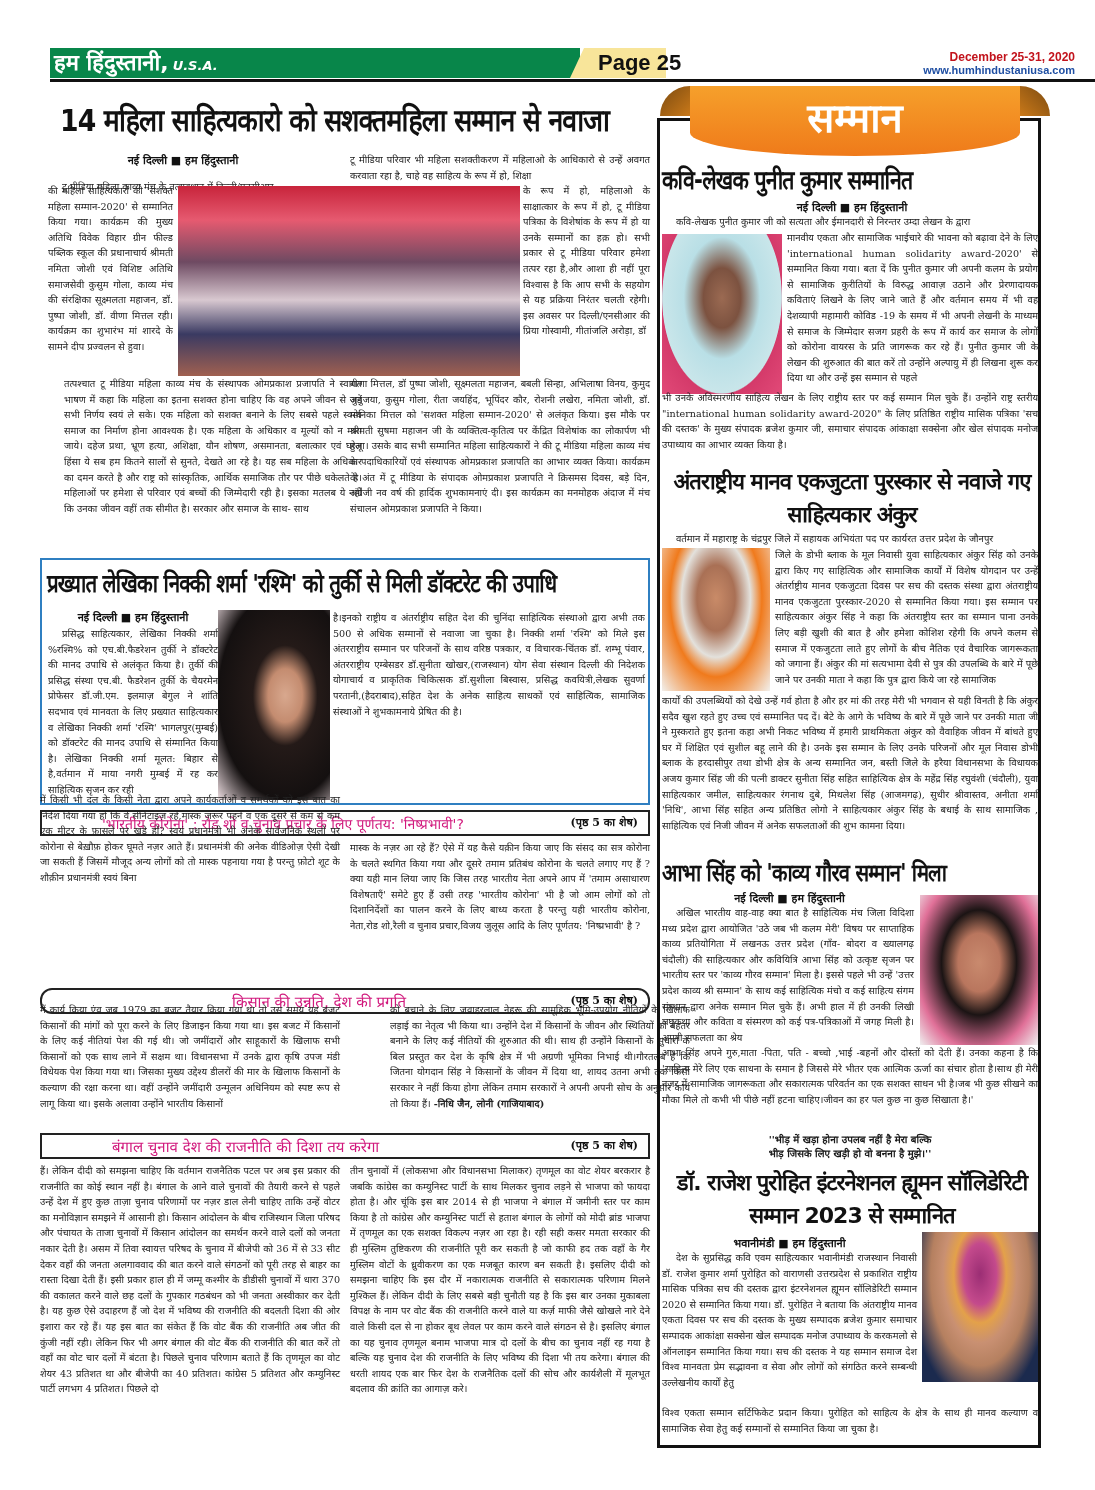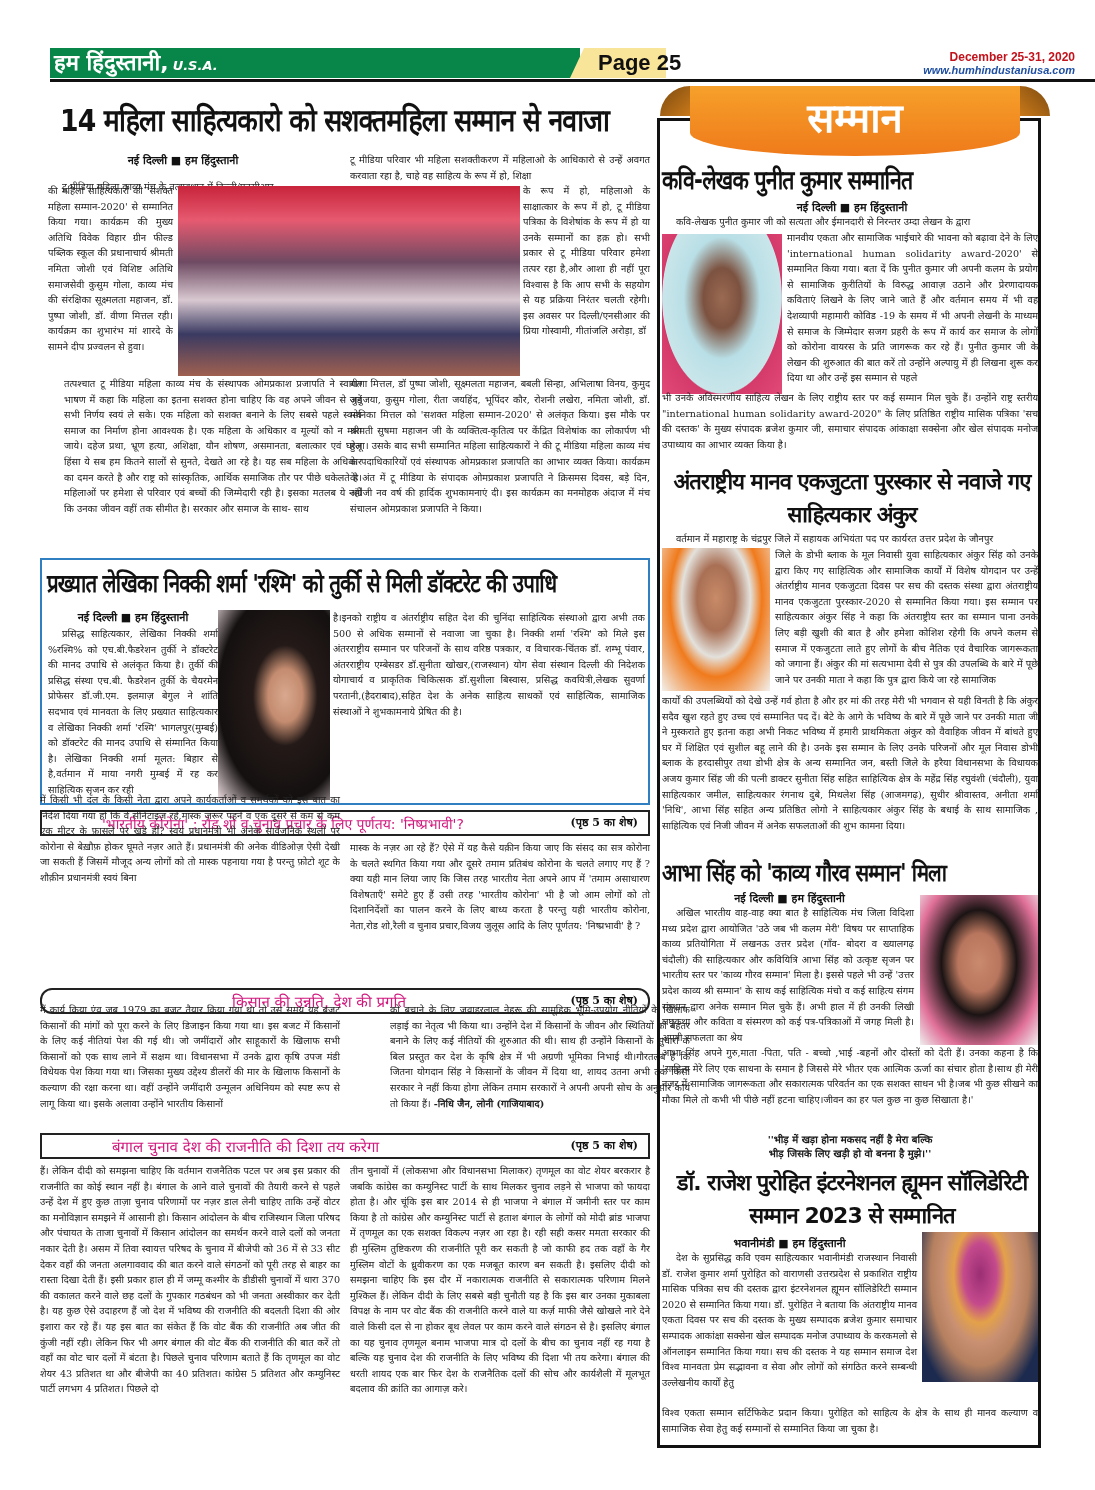--- a/index.html
+++ b/index.html
@@ -10,21 +10,21 @@
   .masthead { position: absolute; left: 50px; top: 48px; width: 1045px; height: 35px; }
   .mast-green { position: absolute; left: 0; top: 0; width: 220px; height: 21px; background: #08864a; color: #fff;
     font-family: "DejaVu Sans", sans-serif; font-weight: bold; font-size: 22px; line-height: 30px; padding-left: 4px; white-space: nowrap; }
   .mast-green .usa { font-size: 13px; font-style: italic; font-weight: bold; margin-left: 4px; }
   .mast-page-label { position: absolute; left: 548px; top: 0; font-family: "Liberation Sans", sans-serif; font-weight: bold; font-size: 22px; line-height: 30px; color: #111; }
   .mast-green-wide { position: absolute; left: 0; top: 0; width: 530px; height: 30px; background: #08864a; }
   .mast-slant-wide { position: absolute; left: 520px; top: 0; width: 0; height: 0; border-bottom: 30px solid #f8e59a; border-left: 14px solid transparent; }
   .mast-yellow { position: absolute; left: 534px; top: 0; width: 82px; height: 30px; background: #f8e59a; }
   .mast-rule { position: absolute; left: 0; top: 31px; width: 1045px; height: 3px; background: #111; }
   .mast-date { position: absolute; right: 20px; top: 2px; font-family: Liberation Sans, sans-serif; font-weight: bold; font-size: 12px; color: #c2131c; text-align: right; }
-  .mast-url { position: absolute; right: 20px; top: 16px; font-family: "Liberation Sans", sans-serif; font-weight: bold; font-size: 11px; color: #1f4fa3; text-align: right; font-style: italic; }
+  .mast-url { position: absolute; right: 20px; top: 16px; font-family: "Liberation Sans", sans-serif; font-weight: bold; font-size: 11px; color: #1f4fa3; text-align: right; }
 
   
   .headline { font-family: "DejaVu Sans", sans-serif; font-weight: bold; color: #111; letter-spacing: -1px; white-space: nowrap; }
   .byline { font-family: "DejaVu Serif", serif; font-weight: bold; font-size: 11px; text-align: center; color: #111; }
   .para { font-family: "DejaVu Serif", serif; font-size: 9.6px; line-height: 15.6px; text-align: justify; color: #222; }
   .photo { position: absolute; overflow: hidden; }
 
   
   #s1-headline { position: absolute; left: 60px; top: 96px; width: 585px; font-size: 31px; line-height: 48px; text-align: left; transform: scaleX(0.86); transform-origin: left center; }
   #s1-byline { position: absolute; left: 48px; top: 152px; width: 270px; }
@@ -182,21 +182,21 @@
 <div id="r2-photo" class="photo"></div>
 <div id="r2-col" class="para">जिले के डोभी ब्लाक के मूल निवासी युवा साहित्यकार अंकुर सिंह को उनके द्वारा किए गए साहित्यिक और सामाजिक कार्यों में विशेष योगदान पर उन्हें अंतर्राष्ट्रीय मानव एकजुटता दिवस पर सच की दस्तक संस्था द्वारा अंतराष्ट्रीय मानव एकजुटता पुरस्कार-2020 से सम्मानित किया गया। इस सम्मान पर साहित्यकार अंकुर सिंह ने कहा कि अंतराष्ट्रीय स्तर का सम्मान पाना उनके लिए बड़ी खुशी की बात है और हमेशा कोशिश रहेगी कि अपने कलम से समाज में एकजुटता लाते हुए लोगों के बीच नैतिक एवं वैचारिक जागरूकता को जगाना हैं। अंकुर की मां सत्यभामा देवी से पुत्र की उपलब्धि के बारे में पूछे जाने पर उनकी माता ने कहा कि पुत्र द्वारा किये जा रहे सामाजिक</div>
 <div id="r2-full" class="para">कार्यों की उपलब्धियों को देखे उन्हें गर्व होता है और हर मां की तरह मेरी भी भगवान से यही विनती है कि अंकुर सदैव खुश रहते हुए उच्च एवं सम्मानित पद दें। बेटे के आगे के भविष्य के बारे में पूछे जाने पर उनकी माता जी ने मुस्कराते हुए इतना कहा अभी निकट भविष्य में हमारी प्राथमिकता अंकुर को वैवाहिक जीवन में बांधते हुए घर में  शिक्षित एवं सुशील बहू लाने की है। उनके इस सम्मान के लिए उनके परिजनों और मूल निवास डोभी ब्लाक के हरदासीपुर तथा डोभी क्षेत्र के अन्य सम्मानित जन, बस्ती जिले के हरैया विधानसभा के विधायक अजय कुमार सिंह जी की पत्नी डाक्टर सुनीता सिंह सहित साहित्यिक क्षेत्र के महेंद्र सिंह रघुवंशी (चंदौली), युवा साहित्यकार जमील, साहित्यकार रंगनाथ दुबे, मिथलेश सिंह (आजमगढ़), सुधीर श्रीवास्तव, अनीता शर्मा 'निधि', आभा सिंह सहित अन्य प्रतिष्ठित लोगो ने साहित्यकार अंकुर सिंह के बधाई के साथ सामाजिक , साहित्यिक एवं निजी जीवन में अनेक सफलताओं की शुभ कामना दिया।</div>
 
 <div id="r3-headline" class="headline">आभा सिंह को 'काव्य गौरव सम्मान' मिला</div>
 <div id="r3-byline" class="byline">नई दिल्ली ■ हम हिंदुस्तानी</div>
 <div id="r3-col" class="para">अखिल भारतीय वाह-वाह क्या बात है साहित्यिक मंच जिला विदिशा मध्य प्रदेश द्वारा आयोजित 'उठे जब भी कलम मेरी' विषय पर साप्ताहिक काव्य प्रतियोगिता में लखनऊ उत्तर प्रदेश (गाँव- बोदरा व ख्यालगढ़ चंदौली) की साहित्यकार और कवियित्रि आभा सिंह को उत्कृष्ट सृजन पर भारतीय स्तर पर 'काव्य गौरव सम्मान' मिला है। इससे पहले भी उन्हें 'उत्तर प्रदेश काव्य श्री सम्मान' के साथ कई साहित्यिक मंचो व कई साहित्य संगम संस्थान द्वारा अनेक सम्मान मिल चुके हैं। अभी हाल में ही उनकी लिखी लघुकथा और कविता व संस्मरण को कई पत्र-पत्रिकाओं में जगह मिली है। अपनी सफलता का श्रेय</div>
 <div id="r3-photo" class="photo"></div>
 <div id="r3-full" class="para">आभा सिंह अपने गुरु,माता -पिता, पति - बच्चो ,भाई -बहनों और दोस्तों को देती हैं। उनका कहना है कि 'साहित्य मेरे लिए एक साधना के समान है जिससे मेरे भीतर एक आत्मिक ऊर्जा का संचार होता है।साथ ही मेरी नज़र में सामाजिक जागरूकता और सकारात्मक परिवर्तन का एक सशक्त साधन भी है।जब भी कुछ सीखने का मौका मिले तो कभी भी पीछे नहीं हटना चाहिए।जीवन का हर पल कुछ ना कुछ सिखाता है।'</div>
 <div id="r3-quote">
-  <div>''भीड़ में खड़ा होना मकसद नहीं है मेरा बल्कि</div>
+  <div>''भीड़ में खड़ा होना उपलब नहीं है मेरा बल्कि</div>
   <div>भीड़ जिसके लिए खड़ी हो वो बनना है मुझे।''</div>
 </div>
 
 <div id="r4-headline" class="headline">डॉ. राजेश पुरोहित इंटरनेशनल ह्यूमन सॉलिडेरिटी सम्मान 2023 से सम्मानित</div>
 <div id="r4-byline" class="byline">भवानीमंडी ■ हम हिंदुस्तानी</div>
 <div id="r4-col" class="para">देश के सुप्रसिद्ध कवि एवम साहित्यकार भवानीमंडी राजस्थान निवासी डॉ. राजेश कुमार शर्मा पुरोहित को वाराणसी उत्तरप्रदेश से प्रकाशित राष्ट्रीय  मासिक पत्रिका सच की दस्तक द्वारा इंटरनेशनल ह्यूमन सॉलिडेरिटी सम्मान 2020 से सम्मानित किया गया। डॉ. पुरोहित ने बताया कि  अंतराष्ट्रीय मानव एकता दिवस पर  सच की दस्तक के मुख्य सम्पादक ब्रजेश कुमार समाचार सम्पादक आकांक्षा सक्सेना खेल सम्पादक मनोज उपाध्याय के करकमलो से ऑनलाइन सम्मानित किया गया। सच की दस्तक ने यह सम्मान समाज देश विश्व मानवता प्रेम सद्भावना व सेवा और लोगों को संगठित करने सम्बन्धी उल्लेखनीय कार्यों हेतु</div>
 <div id="r4-photo" class="photo"></div>
 <div id="r4-full" class="para">विश्व एकता सम्मान सर्टिफिकेट प्रदान किया। पुरोहित को साहित्य के क्षेत्र के साथ ही मानव कल्याण व सामाजिक सेवा हेतु कई सम्मानों से सम्मानित किया जा चुका है।</div>
 
 </body></html>

